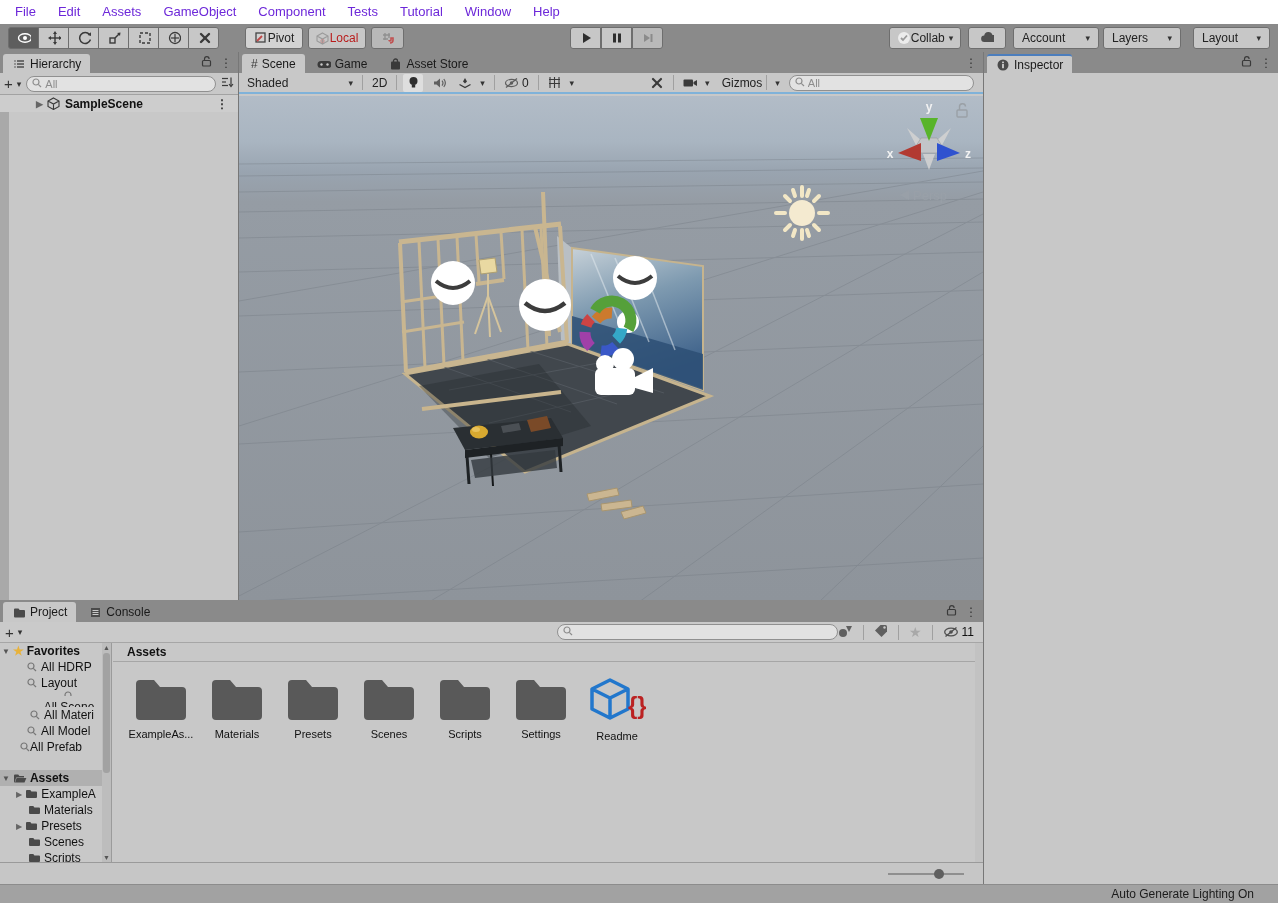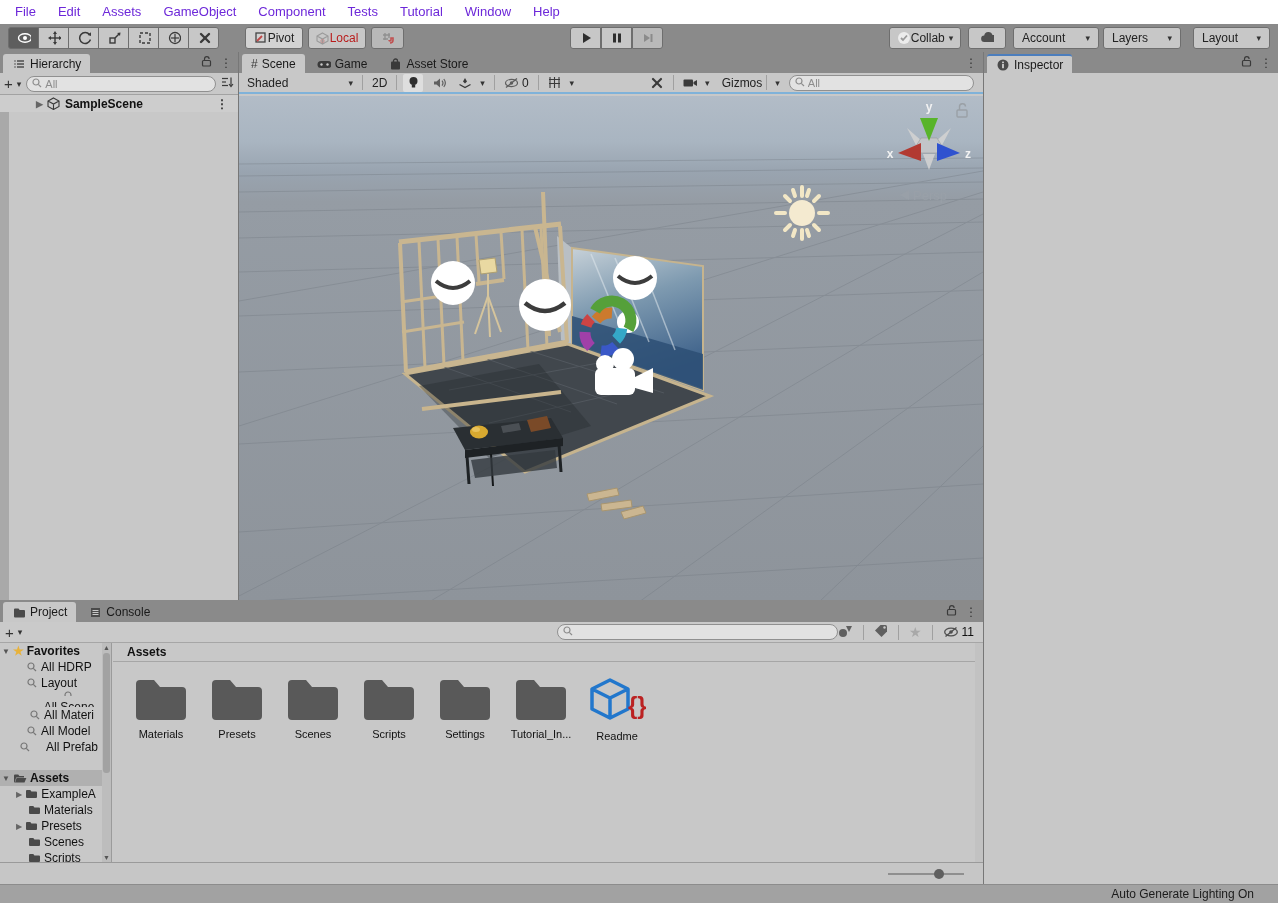--- a/index.html
+++ b/index.html
@@ -746,21 +746,21 @@
           </svg>
         <span class="lbl">All Materi</span>
       </div>
       <div class="trow" style="padding-left:27px;gap:4px;">
         <svg width="10" height="10">
             <circle cx="4" cy="4" r="3" fill="none" stroke="#777" stroke-width="1.2"></circle>
             <line x1="6.3" y1="6.3" x2="9" y2="9" stroke="#777" stroke-width="1.2"></line>
           </svg>
         <span class="lbl">All Model</span>
       </div>
-      <div class="trow" style="padding-left:20px;gap:16px;">
+      <div class="trow" style="padding-left:20px;gap:0;">
         <svg width="10" height="10">
             <circle cx="4" cy="4" r="3" fill="none" stroke="#777" stroke-width="1.2"></circle>
             <line x1="6.3" y1="6.3" x2="9" y2="9" stroke="#777" stroke-width="1.2"></line>
           </svg>
         <span class="lbl">All Prefab</span>
       </div>
 
       <div style="height:15px;"></div>
 
       <div class="trow bold selrow">
@@ -808,20 +808,26 @@
         <div class="thumb"></div>
         <span class="scr-arrow" style="bottom:1px;">▼</span>
       </div>
     </div>
 
     <div id="pgrid">
       <div id="grid-header">
         <span>Assets</span>
       </div>
       <div id="grid-items">
+        <div class="gcell">
+          <svg width="58" height="46">
+              <path d="M4 8 a4 4 0 0 1 4 -4 h14 l6 7 h22 a4 4 0 0 1 4 4 v25 a4 4 0 0 1 -4 4 H8 a4 4 0 0 1 -4 -4 Z" fill="#595959"></path>
+            </svg>
+          <span class="glabel">ExampleAs...</span>
+        </div>
         <div class="gcell">
           <svg width="58" height="46">
               <path d="M4 8 a4 4 0 0 1 4 -4 h14 l6 7 h22 a4 4 0 0 1 4 4 v25 a4 4 0 0 1 -4 4 H8 a4 4 0 0 1 -4 -4 Z" fill="#595959"></path>
             </svg>
           <span class="glabel">Materials</span>
         </div>
         <div class="gcell">
           <svg width="58" height="46">
               <path d="M4 8 a4 4 0 0 1 4 -4 h14 l6 7 h22 a4 4 0 0 1 4 4 v25 a4 4 0 0 1 -4 4 H8 a4 4 0 0 1 -4 -4 Z" fill="#595959"></path>
             </svg>
@@ -839,26 +845,20 @@
             </svg>
           <span class="glabel">Scripts</span>
         </div>
         <div class="gcell">
           <svg width="58" height="46">
               <path d="M4 8 a4 4 0 0 1 4 -4 h14 l6 7 h22 a4 4 0 0 1 4 4 v25 a4 4 0 0 1 -4 4 H8 a4 4 0 0 1 -4 -4 Z" fill="#595959"></path>
             </svg>
           <span class="glabel">Settings</span>
         </div>
         <div class="gcell">
-          <svg width="58" height="46">
-              <path d="M4 8 a4 4 0 0 1 4 -4 h14 l6 7 h22 a4 4 0 0 1 4 4 v25 a4 4 0 0 1 -4 4 H8 a4 4 0 0 1 -4 -4 Z" fill="#595959"></path>
-            </svg>
-          <span class="glabel">Tutorial_In...</span>
-        </div>
-        <div class="gcell">
           <svg width="58" height="48">
             <path d="M22 4 L40 13 L40 33 L22 42 L4 33 L4 13 Z M4 13 L22 22 L40 13 M22 22 L22 42" fill="none" stroke="#2277cc" stroke-width="3.5" stroke-linejoin="round"></path>
             <text x="40" y="38" font-size="24" font-weight="bold" fill="#bb2222" font-family="'Liberation Sans',sans-serif">{}</text>
           </svg>
           <span class="glabel">Readme</span>
         </div>
       </div>
       <div class="grid-scroll"></div>
     </div>
   </div>

